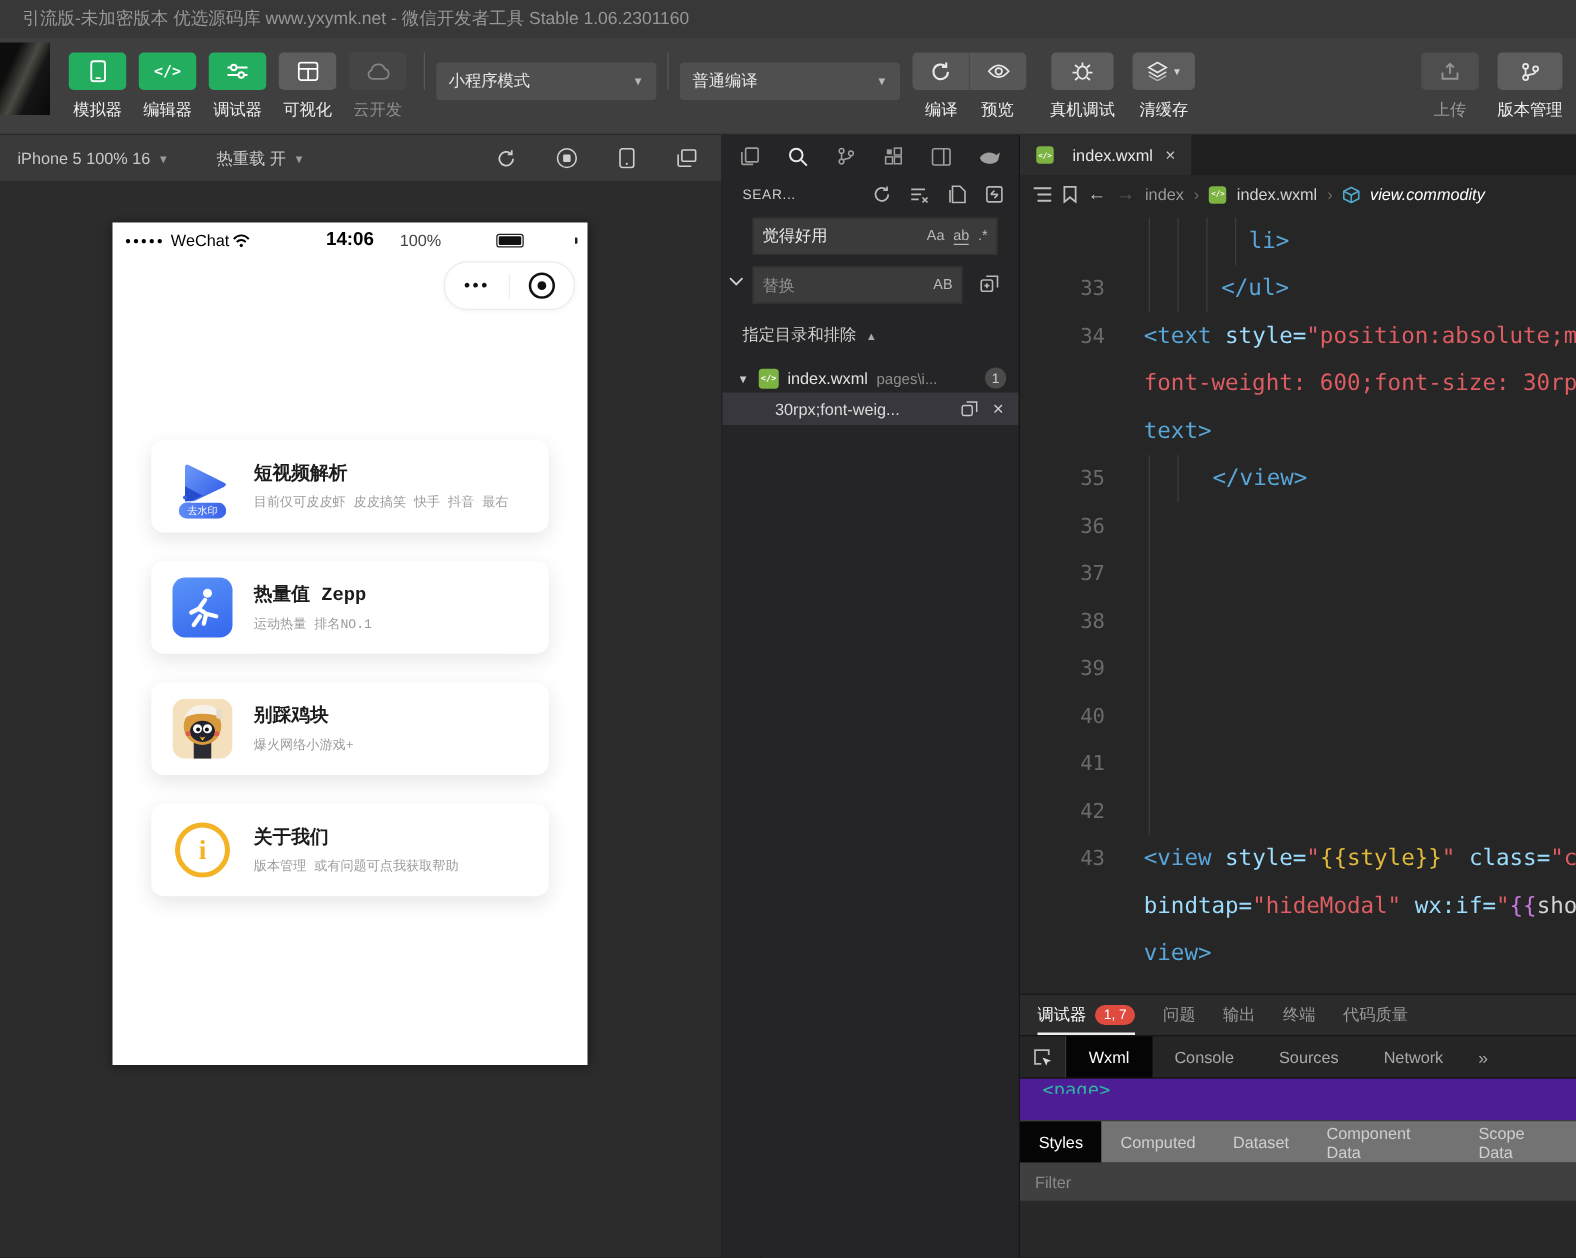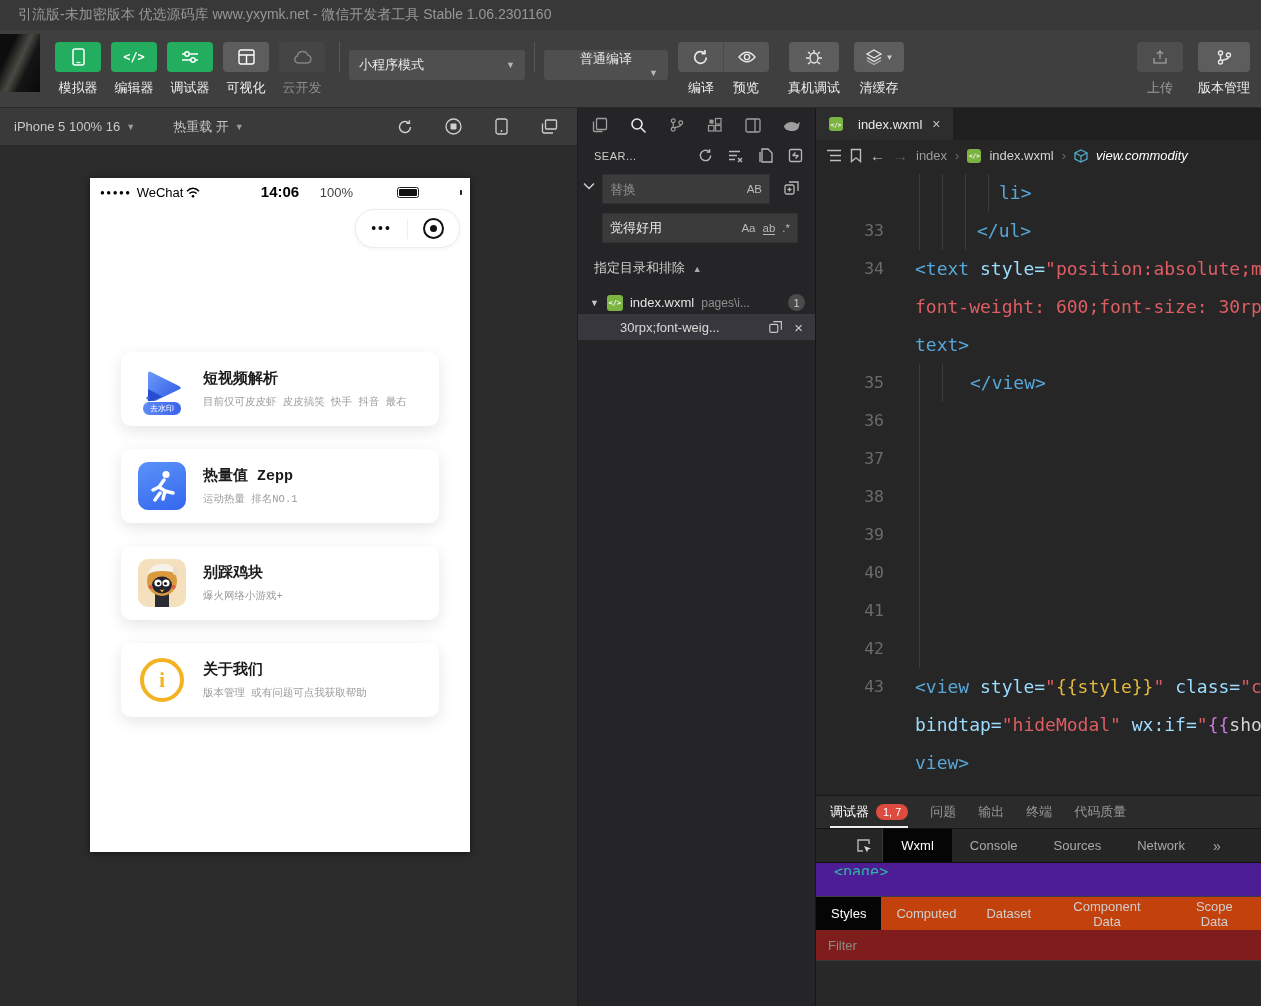--- a/index.html
+++ b/index.html
@@ -19,21 +19,21 @@
   .tb-btn{width:46px;height:30px;border-radius:4px;display:flex;align-items:center;justify-content:center;}
   .tb-btn.green{background:#22ad5f;}
   .tb-btn.gray{background:#5d5d5d;}
   .tb-btn.disabled{background:#4a4a4a;opacity:.55;}
   .tb-label{font-size:13px;color:#efefef;margin-top:7px;white-space:nowrap;}
   .tb-col.disabled .tb-label{color:#8d8d8d;}
   .tb-sep{width:1px;height:30px;background:#585858;margin:0 9px;flex:none;}
   .tb-dd{height:30px;background:#4f4f4f;border-radius:3px;display:flex;align-items:center;
          padding:0 10px;color:#e8e8e8;font-size:13px;flex:none;box-sizing:border-box;}
   .mode-dd{width:176px;}
-  .compile-dd{width:124px;flex-direction:column;}
+  .compile-dd{width:176px;}
   .dd-caret{margin-left:auto;color:#b8b8b8;font-size:9px;}
   .tb-seg{display:flex;background:#575757;border-radius:4px;overflow:hidden;}
   .tb-seg .cell{width:45px;height:30px;display:flex;align-items:center;justify-content:center;}
   .tb-seg .cell + .cell{border-left:1px solid #4a4a4a;}
   .seg-labels{display:flex;margin-top:7px;}
   .seg-labels span{width:45px;text-align:center;font-size:13px;color:#efefef;}
   .ic-txt{font-family:"DejaVu Sans Mono",monospace;color:#fff;font-size:12px;font-weight:bold;}
   .right-group{margin-left:auto;display:flex;margin-right:6px;}
   .dim{opacity:.5;}
   
@@ -143,33 +143,33 @@
   .tok-tag{color:#58a6d8;}.tok-attr{color:#9cdcfe;}.tok-str{color:#de5d63;}
   .tok-gold{color:#e2b93d;}.tok-mag{color:#c678dd;}.tok-pln{color:#d4d4d4;}
   
   .debug-pane{position:absolute;top:795px;left:815px;right:0;bottom:0;background:#2b2b2b;
               border-left:1px solid #161616;border-top:1px solid #191919;box-sizing:border-box;}
   .dbg-tabs{height:32px;display:flex;align-items:center;padding:0 14px;font-size:13px;color:#989898;}
   .dbg-tab{margin-right:22px;display:flex;align-items:center;height:100%;box-sizing:border-box;}
   .dbg-tab.active{color:#fff;border-bottom:2px solid #eee;padding-top:2px;}
   .badge{background:#df4b3e;color:#fff;border-radius:9px;font-size:11px;padding:2px 7px;margin-left:7px;}
   .devtools{height:33px;background:#252525;border-top:1px solid #141414;border-bottom:1px solid #101010;
-            display:flex;align-items:stretch;font-size:13px;color:#a8a8a8;justify-content:center;}
+            display:flex;align-items:stretch;font-size:13px;color:#a8a8a8;}
   .inspect{width:36px;display:flex;align-items:center;justify-content:center;border-right:1px solid #3a3a3a;}
   .dt-tab{padding:0 18px;display:flex;align-items:center;}
   .dt-tab.active{background:#050505;color:#fff;}
   .dt-more{display:flex;align-items:center;padding:0 10px;font-size:14px;}
   .wxml-strip{height:33px;background:#4c1d95;overflow:hidden;}
   .frag-clip{height:12px;overflow:hidden;}
   .frag{font-family:"DejaVu Sans Mono",monospace;font-size:15px;line-height:19px;color:#2fb3a3;padding-left:18px;}
-  .styles-tabs{height:33px;background:#c2410c;border-top:1px solid #3d3d3d;display:flex;
-               align-items:stretch;font-size:13px;color:#cfcfcf;text-align:center;}
+  .styles-tabs{height:33px;background:#737373;border-top:1px solid #3d3d3d;display:flex;
+               align-items:stretch;font-size:13px;color:#cfcfcf;}
   .st-tab{padding:0 15px;display:flex;align-items:center;}
   .st-tab.active{background:#050505;color:#fff;}
-  .filter-row{height:30px;background:#7f1d1d;border-bottom:1px solid #383838;display:flex;align-items:center;padding:0 10px;}
+  .filter-row{height:30px;background:#404040;border-bottom:1px solid #383838;display:flex;align-items:center;padding:0 10px;}
   .filter-row input{background:transparent;border:none;outline:none;color:#a0a0a0;font-size:13px;width:100%;}
   .filter-row input::placeholder{color:#8a8a8a;}
   .dbg-rest{height:46px;background:#282828;}
   svg{display:block;}
 </style>
 </head>
 <body>
 
 <div class="app">
 
@@ -500,48 +500,48 @@
         </span>
       <span class="sh-ic">
           <svg width="15" height="15" viewBox="0 0 15 15">
             <rect x="1.5" y="1.5" width="12" height="12" rx="1.5" stroke="#b8b8b8" stroke-width="1.3" fill="none"></rect>
             <path d="M4.5 7.5h6M7.5 4.5 4.8 7.2M7.5 10.5l2.7-2.7" stroke="#b8b8b8" stroke-width="1.3" fill="none"></path>
           </svg>
         </span>
     </div>
 
     <div class="inp-row">
-      <span class="chev">
-          <svg width="12" height="8" viewBox="0 0 12 8">
-            <path d="M1 1.5 6 6.5 11 1.5" stroke="#cfcfcf" stroke-width="1.5" fill="none"></path>
-          </svg>
-        </span>
-      <div class="inp replace-inp">
-        <input placeholder="替换" style="">
-        <span class="opts">
-            <span>AB</span>
-          </span>
-      </div>
-      <span class="rep-all">
-          <svg width="18" height="18" viewBox="0 0 18 18">
-            <rect x="2" y="6" width="9" height="9" rx="1.5" stroke="#b8b8b8" stroke-width="1.3" fill="none"></rect>
-            <path d="M6 3h9v9" stroke="#b8b8b8" stroke-width="1.3" fill="none"></path>
-            <path d="M4.5 10.5h4M6.5 8.5v4" stroke="#b8b8b8" stroke-width="1.3"></path>
-          </svg>
-        </span>
-    </div>
-    <div class="inp-row">
       <div class="inp search-inp">
         <input value="觉得好用" style="">
         <span class="opts">
           <span>Aa</span>
           <span class="ww">ab</span>
           <span>.*</span>
         </span>
       </div>
+    </div>
+    <div class="inp-row">
+      <span class="chev">
+          <svg width="12" height="8" viewBox="0 0 12 8">
+            <path d="M1 1.5 6 6.5 11 1.5" stroke="#cfcfcf" stroke-width="1.5" fill="none"></path>
+          </svg>
+        </span>
+      <div class="inp replace-inp">
+        <input placeholder="替换" style="">
+        <span class="opts">
+            <span>AB</span>
+          </span>
+      </div>
+      <span class="rep-all">
+          <svg width="18" height="18" viewBox="0 0 18 18">
+            <rect x="2" y="6" width="9" height="9" rx="1.5" stroke="#b8b8b8" stroke-width="1.3" fill="none"></rect>
+            <path d="M6 3h9v9" stroke="#b8b8b8" stroke-width="1.3" fill="none"></path>
+            <path d="M4.5 10.5h4M6.5 8.5v4" stroke="#b8b8b8" stroke-width="1.3"></path>
+          </svg>
+        </span>
     </div>
 
     <div class="dir-toggle">
       <span>指定目录和排除</span>
       <span class="up-caret">▲</span>
     </div>
 
 
     <div class="tree-row">
       <span class="tree-arrow">▼</span>

